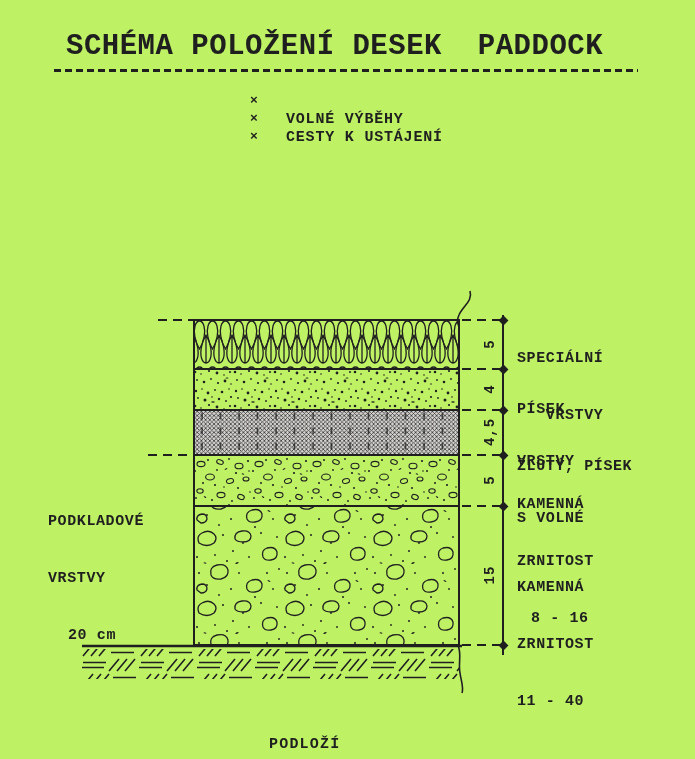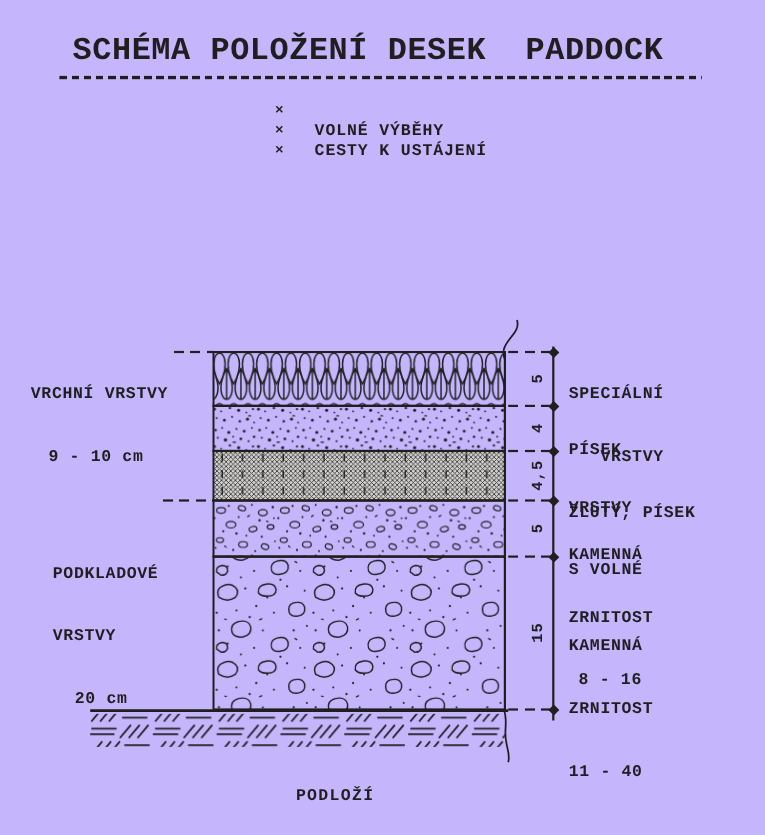--- a/index.html
+++ b/index.html
@@ -1,19 +1,19 @@
 <!DOCTYPE html>
 <html><head>
 <meta charset="utf-8">
 <style>
   html,body{margin:0;padding:0;}
   body{background:#d8d6d3;}
   #page{
     position:relative; width:695px; height:759px;
-    background:#c4b5fd; overflow:hidden;
+    background:#bef264; overflow:hidden;
     font-family:"Liberation Mono","DejaVu Sans Mono",monospace;
     color:#1f1f1f;
   }
   .mono{font-family:"Liberation Mono","DejaVu Sans Mono",monospace; font-weight:bold; color:#1f1f1f;}
   .abs{position:absolute;}
   #title{
     left:66px; top:30px; font-size:29px; letter-spacing:0.5px;
     white-space:pre; font-weight:bold;
   }
   #title-underline{
@@ -26,32 +26,32 @@
   
   .lab{font-size:15px; letter-spacing:0.6px; line-height:19px; font-weight:bold; white-space:pre;}
   #left-top{left:28px; top:311px;}
   #left-top .l2{padding-left:16px;}
   #left-bottom{left:48px; top:474px;}
   #left-bottom .l3{padding-left:20px;font-family:Liberation Mono, monospace;}
   
   .rlab{left:517px;}
   #rlab-0{top:311px;text-align:right;} #rlab-1{top:362px;} #rlab-2{top:414px;}
   #rlab-3{top:457px;} #rlab-4{top:540px;}
-  #rlab-3 .l3{padding-left:9px;}
+  #rlab-3 .l3{padding-left:9px;text-align:center;}
   
   .dash-h{height:2px; background:repeating-linear-gradient(90deg,#1f1f1f 0 9px,transparent 9px 15px);}
   
   #dim-line{left:502px; top:315px; width:2px; height:340px; background:#1f1f1f;}
   .dim-diamond{width:7px; height:7px; background:#1f1f1f; transform:rotate(45deg);}
   .dim-num{
     width:50px; height:16px; line-height:16px; text-align:center;
     font-size:14px; letter-spacing:1px; font-weight:bold;
     transform:rotate(-90deg);
   }
-  #ground-label{left:269px; top:715px; font-size:15px; letter-spacing:1.2px; font-weight:bold;}
+  #ground-label{left:269px; top:736px; font-size:15px; letter-spacing:1.2px; font-weight:bold;}
 </style>
 </head>
 <body>
 
 <div id="page">
 
   <div id="title" class="abs mono">SCHÉMA POLOŽENÍ DESEK  PADDOCK</div>
   <div id="title-underline" class="abs"></div>
 
   <div id="usage-list" class="abs">
@@ -61,24 +61,20 @@
     <div class="usage-row mono">
       <span class="usage-marker">×</span>
       <span>VOLNÉ VÝBĚHY</span>
     </div>
     <div class="usage-row mono">
       <span class="usage-marker">×</span>
       <span>CESTY K USTÁJENÍ</span>
     </div>
   </div>
 
-  <div id="left-top" class="abs lab">
-    <div class="l1">VRCHNÍ VRSTVY</div>
-    <div class="l2">9 - 10 cm</div>
-  </div>
   <div id="left-bottom" class="abs lab">
     <div class="l1">PODKLADOVÉ</div>
     <div class="l2">VRSTVY</div>
     <div class="l3">20 cm</div>
   </div>
 
   <div class="abs dash-h" style="left:158px; top:319px; width:36px;"></div>
   <div class="abs dash-h" style="left:148px; top:454px; width:46px;"></div>
 
   <svg class="abs" style="left:193px; top:319px;" width="268" height="330">

